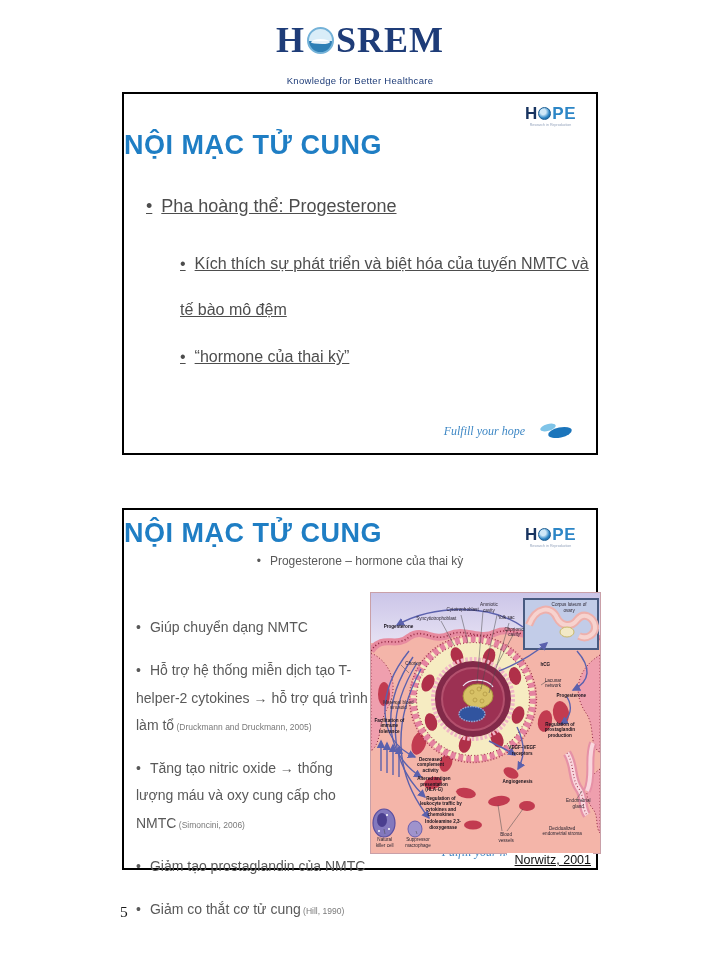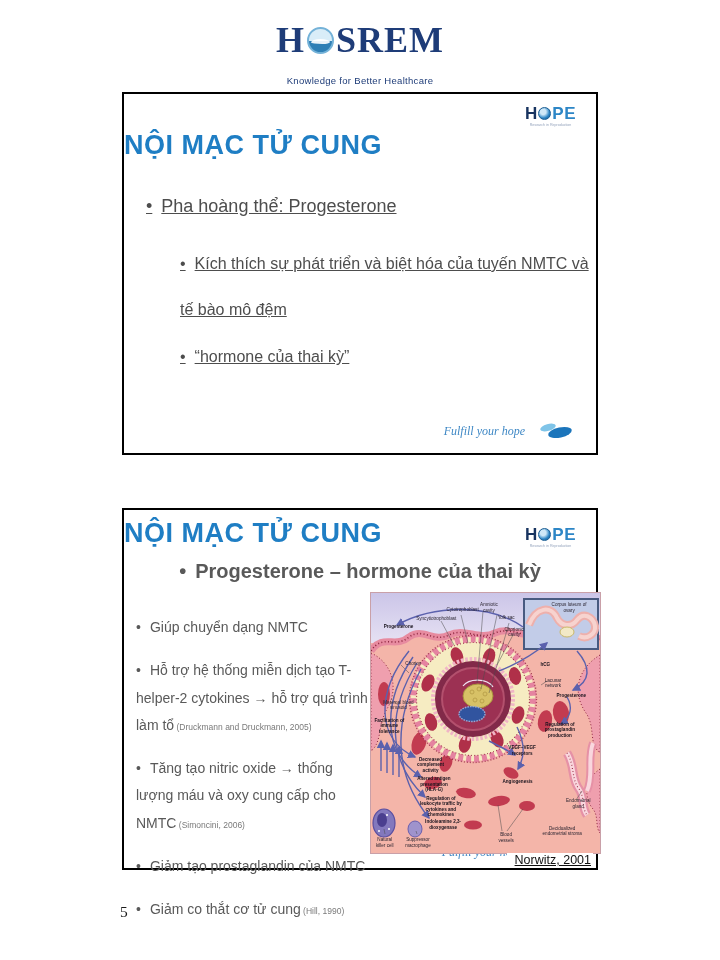--- a/index.html
+++ b/index.html
@@ -43,22 +43,22 @@
   #s2 .slide-title{top:8px;}
 
   
   #s1-content{position:absolute;left:22px;top:102px;right:4px;color:#4d4d4d;text-decoration:underline;}
   #s1-l1{font-size:18px;}
   #s1-subs{list-style:none;margin:24px 0 0 34px;padding:0;font-size:16px;line-height:2.85;}
   #s1-subs li{margin-bottom:2px;}
   .bullet-glyph{margin-right:9px;}
 
   
-  #s2-subtitle{position:absolute;top:50px;left:0;width:100%;text-align:center;
-    font-size:20px;color:#595959;font-weight:bold;}
+  #s2-subtitle{position:absolute;top:44px;left:0;width:100%;text-align:center;
+    font-size:12px;color:#595959;}
   #s2-bullets{position:absolute;left:12px;top:88px;width:236px;margin:0;padding:0;
     list-style:none;font-size:14px;line-height:1.95;color:#595959;}
   #s2-bullets li{margin-bottom:12px;margin-top:16px;}
   .cite{font-size:8.5px;color:#7a7a7a;}
 
   
   .slogan{position:absolute;display:flex;align-items:center;gap:13px;color:#3f88c5;
     font-family:"Liberation Serif","DejaVu Serif",serif;font-style:italic;font-size:12px;}
   #s1 .slogan{right:22px;bottom:13px;}
   #s2 .slogan{right:24px;bottom:7px;z-index:1;}

